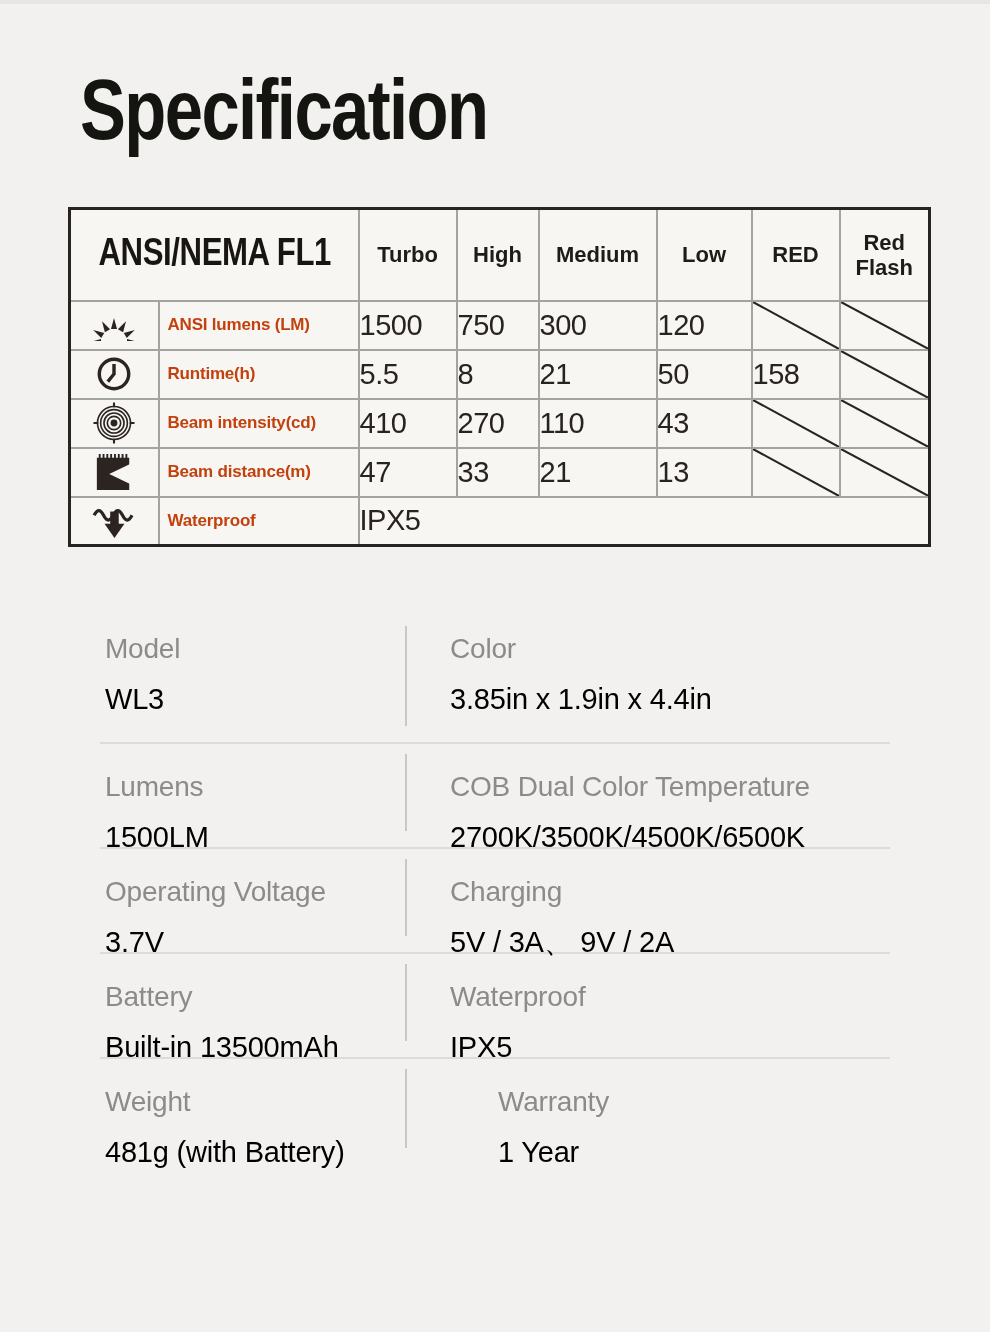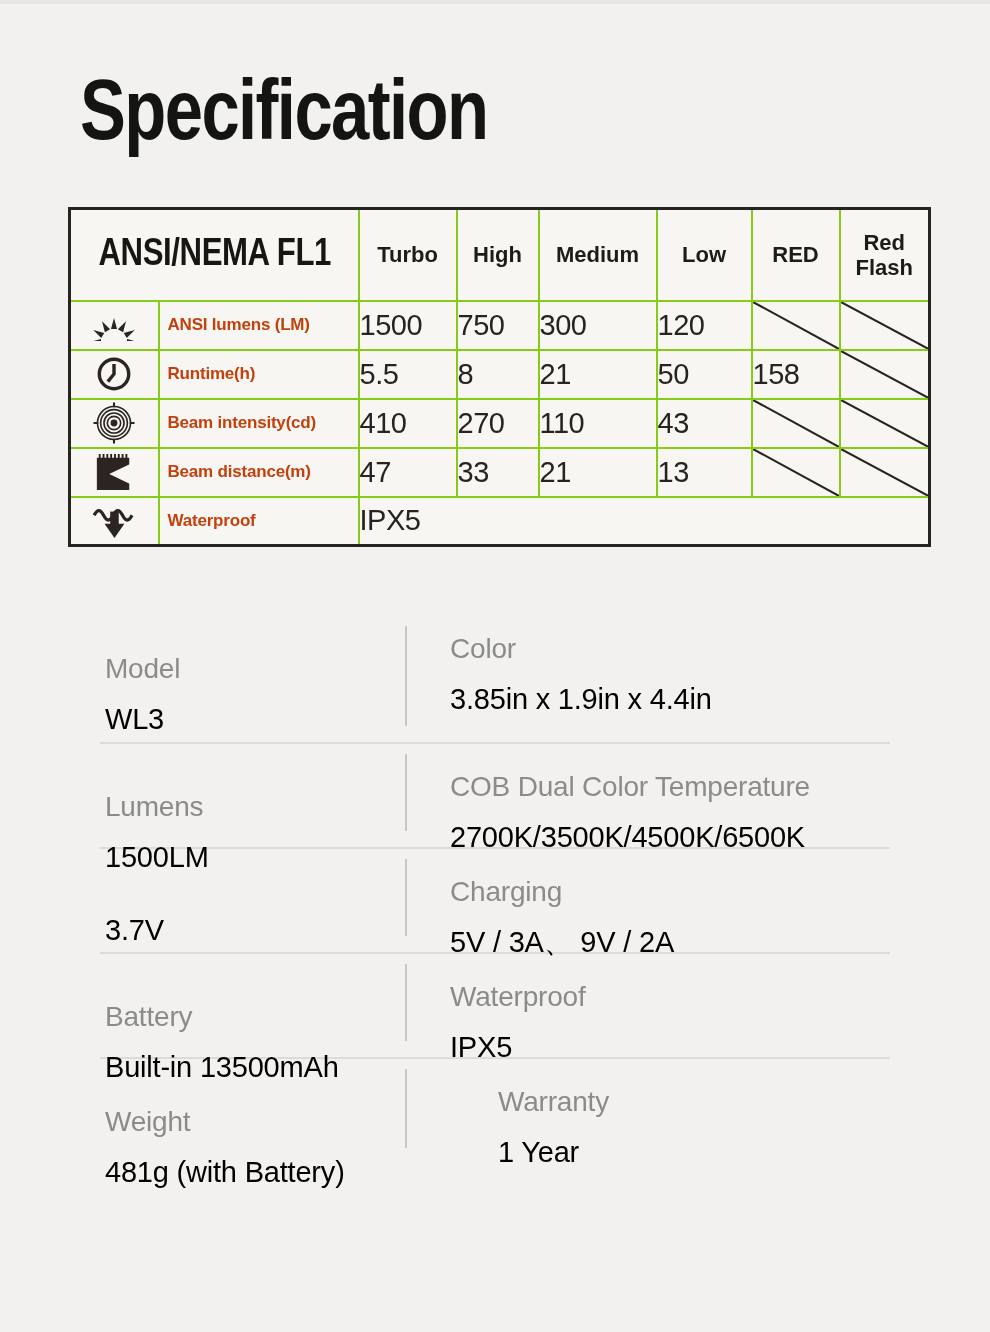--- a/index.html
+++ b/index.html
@@ -22,42 +22,42 @@
     white-space:nowrap;
   }
 
   
   table.fl1 {
     position:absolute; left:68px; top:203px; width:860px;
     border-collapse:collapse; table-layout:fixed;
     background:#f7f6f3;
     border:3px solid #292320;
   }
-  table.fl1 th, table.fl1 td { border:2px solid #84cc16; overflow:hidden; }
+  table.fl1 th, table.fl1 td { border:2px solid #a3a3a3; overflow:hidden; }
   tr.head th { height:92px; font-size:22px; line-height:25px; font-weight:700; color:#1f1b18; text-align:center; padding:0 2px; }
   th.std span {
     display:inline-block; font-size:38px; font-weight:800; letter-spacing:-0.5px;
     transform:scaleX(0.82); transform-origin:50% 50%; white-space:nowrap; color:#191512;
   }
   td.icon-cell { height:49px; text-align:center; vertical-align:middle; padding:0; }
   td.icon-cell svg { display:block; margin:0 auto; }
   td.label-cell { font-size:17px; font-weight:700; color:#c2410c; padding-left:8px; letter-spacing:-0.2px; white-space:nowrap; }
   td.val { font-size:29px; color:#28231f; font-weight:400; letter-spacing:-0.5px; }
   td.diag { position:relative; padding:0; }
   td.diag svg { position:absolute; top:0; left:0; width:100%; height:100%; display:block; }
   td.diag line { stroke:#292320; stroke-width:2; vector-effect:non-scaling-stroke; }
   .ico { fill:#2b2420; stroke:none; }
   .ico .stk { fill:none; stroke:#2b2420; }
 
   
   .specs { position:absolute; left:100px; top:618px; width:790px; }
   .spec-row { position:relative; display:flex; height:105px; padding-top:27px; border-bottom:2px solid #dcdbd8; }
   .spec-row.first { height:122px; padding-top:11px; }
   .spec-row.last { border-bottom:none;gap:48px; }
-  .spec-cell.left  { width:305px; padding-left:5px;margin-top:20px; }
+  .spec-cell.left  { width:305px; padding-left:5px; }
   .spec-cell.right { flex:1; padding-left:45px; }
   .vdiv { position:absolute; left:305px; top:10px; bottom:16px; width:2px; background:#c8c7c5; }
   .spec-row.first .vdiv { top:4px; }
   .spec-label { font-size:28px; line-height:32px; color:#8b8b89; letter-spacing:-0.2px; }
   .spec-value { margin-top:17px; font-size:29px; line-height:34px; font-weight:400; color:#000000; letter-spacing:-0.2px; }
 </style>
 </head>
 <body>
 
 <div class="page">
@@ -225,20 +225,21 @@
       </div>
       <div class="vdiv"></div>
       <div class="spec-cell right">
         <div class="spec-label">COB Dual Color Temperature</div>
         <div class="spec-value">2700K/3500K/4500K/6500K</div>
       </div>
     </div>
 
     <div class="spec-row">
       <div class="spec-cell left">
+        <div class="spec-label">Operating Voltage</div>
         <div class="spec-value">3.7V</div>
       </div>
       <div class="vdiv"></div>
       <div class="spec-cell right">
         <div class="spec-label">Charging</div>
         <div class="spec-value">5V / 3A、 9V / 2A</div>
       </div>
     </div>
 
     <div class="spec-row">

